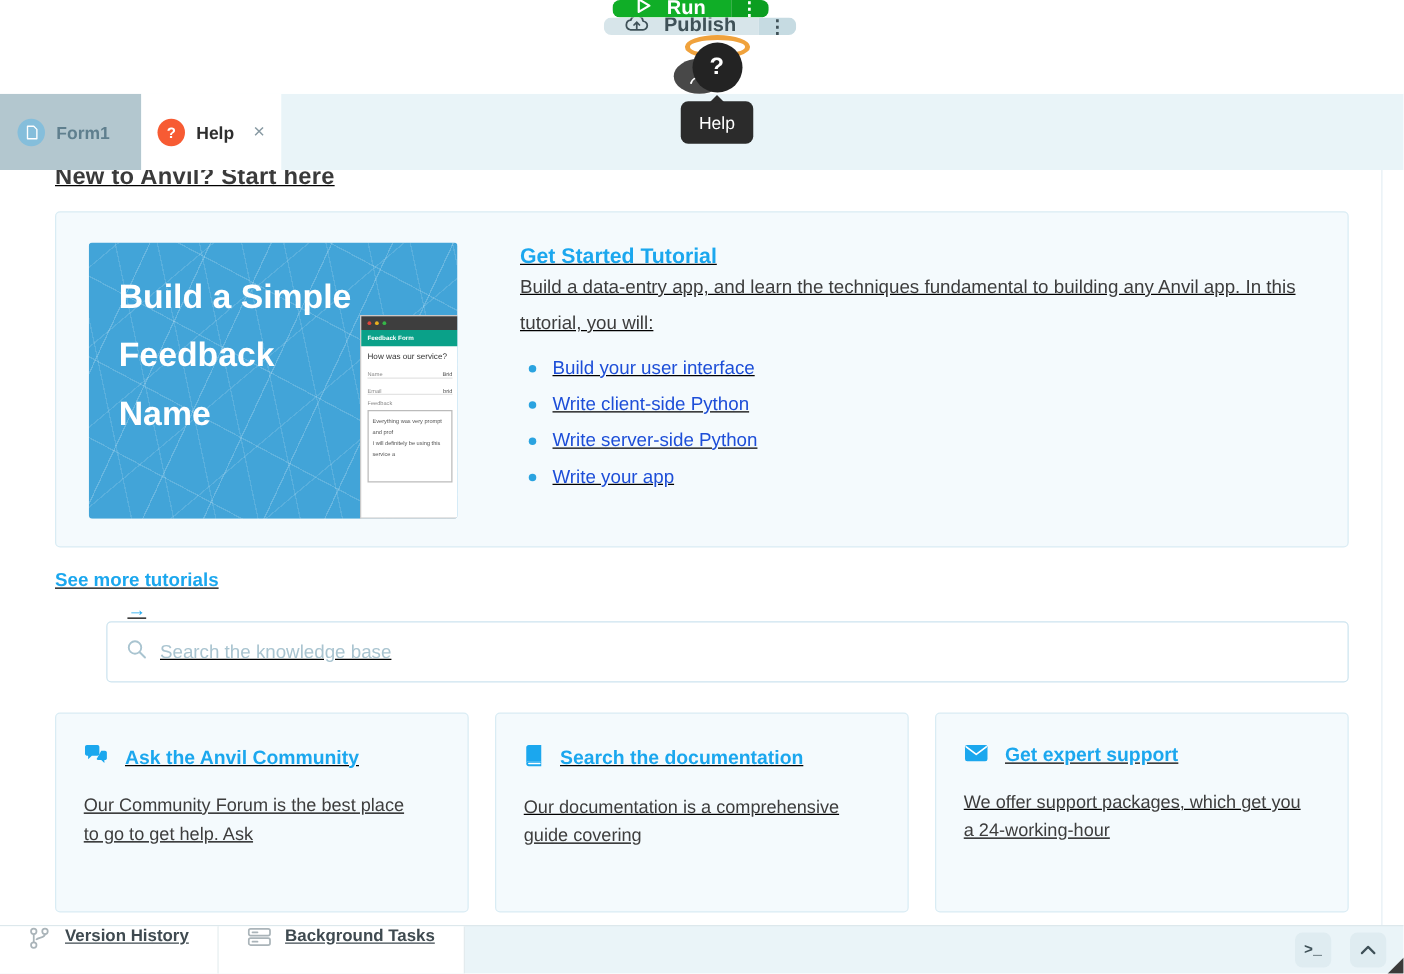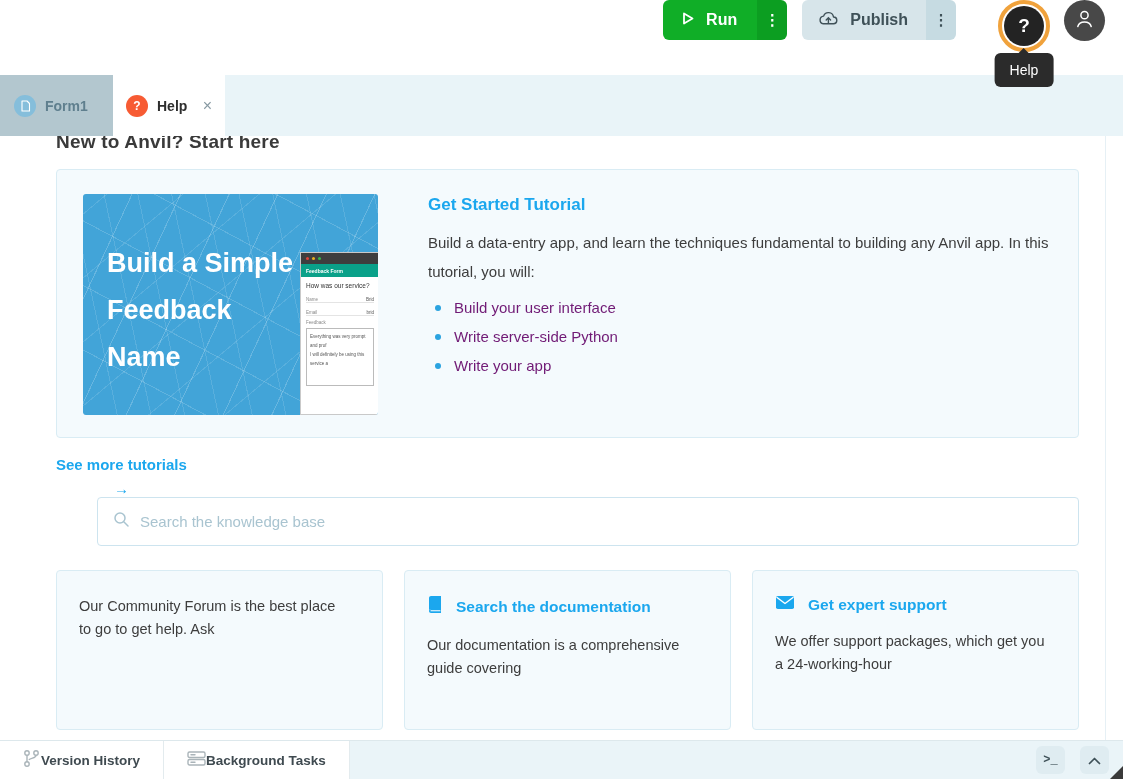--- a/index.html
+++ b/index.html
@@ -4,21 +4,21 @@
 <style>
   * { margin:0; padding:0; box-sizing:border-box; }
   html,body { background:#fff; }
   #page {
     position:relative; width:1123px; height:779px; overflow:hidden;
     background:#fff; font-family:"Liberation Sans", sans-serif;
   }
 
   
   .topbar { position:absolute; top:0; left:0; right:0; height:75px; background:#fff;
-            display:flex; justify-content:flex-end; padding-right:18px; z-index:10; }
+            display:flex; align-items:center; justify-content:flex-end; padding-right:18px; z-index:10;flex-direction:column; }
   .run-btn { display:flex; height:40px; border-radius:6px; overflow:hidden; cursor:pointer; }
   .run-main { background:#10ae27; color:#fff; display:flex; align-items:center; gap:11px;
               padding:0 20px 0 18px; font-weight:bold; font-size:16px; }
   .run-dots { background:#0c9e21; width:30px; display:flex; align-items:center; justify-content:center;
               color:#fff; font-size:15px; font-weight:bold; }
   .pub-btn { display:flex; height:40px; border-radius:6px; overflow:hidden; cursor:pointer; margin-left:15px; }
   .pub-main { background:#d7e5ea; color:#3f5158; display:flex; align-items:center; gap:11px;
               padding:0 18px 0 16px; font-weight:bold; font-size:16px; }
   .pub-dots { background:#c6dbe2; width:30px; display:flex; align-items:center; justify-content:center;
               color:#3f5158; font-size:15px; font-weight:bold; }
@@ -45,59 +45,59 @@
                   display:flex; align-items:center; justify-content:center; }
   .tab-help { width:112px; background:#fff; padding:0 13px; }
   .tab-help .tab-label { color:#2e2e2e; font-weight:bold; font-size:14px; }
   .tab-icon-help { width:22px; height:22px; border-radius:50%; background:#f75b33; flex-shrink:0;
                    color:#fff; font-size:12px; font-weight:bold;
                    display:flex; align-items:center; justify-content:center; }
   .tab-close { margin-left:auto; color:#8799a2; font-size:16px; cursor:pointer; }
 
   
   .content { position:absolute; top:120px; left:0; right:0; bottom:0; background:#fff;
-             padding:11px 44px 0 56px; overflow:hidden; }
+             padding:11px 44px 0 44px; overflow:hidden;text-decoration:underline; }
   .scroll-gutter { position:absolute; top:120px; right:0; width:18px; bottom:39px;
                    background:#fff; border-left:1px solid #e6f0f5; z-index:4; }
   .h-section { font-size:19px; font-weight:bold; color:#3a3a3a; letter-spacing:.2px; }
   .h1 { margin-bottom:16px; }
 
   .tutorial-card { border:1px solid #d9ecf4; background:#f4fafd; border-radius:4px;
                    height:269px; padding:24px 26px; display:flex; gap:50px; }
   .tut-image { position:relative; width:295px; height:221px; flex-shrink:0; border-radius:3px;
                overflow:hidden; background:#42a4d8;
                background-image:
                  repeating-linear-gradient(115deg, rgba(255,255,255,.20) 0 1px, transparent 1px 44px),
                  repeating-linear-gradient(28deg,  rgba(255,255,255,.16) 0 1px, transparent 1px 57px),
                  repeating-linear-gradient(78deg,  rgba(255,255,255,.12) 0 1px, transparent 1px 33px),
                  repeating-linear-gradient(-40deg, rgba(255,255,255,.12) 0 1px, transparent 1px 49px); }
   .tut-image-title { position:absolute; left:24px; top:20px; color:#fff; font-weight:bold;
-                     font-size:27px; line-height:47px;margin-top:26px; }
+                     font-size:27px; line-height:47px; }
   .mini-window { position:absolute; right:0; top:58px; bottom:0; width:78px; background:#fff;
                  border:1px solid #c9c9c9; border-right:none; }
   .mw-header { height:11px; background:#3e3e3e; display:flex; align-items:center; gap:3px; padding-left:5px; }
   .mw-dot { width:3px; height:3px; border-radius:50%; }
   .mw-dot.r { background:#e0443a; } .mw-dot.y { background:#e8b01f; } .mw-dot.g { background:#35b748; }
   .mw-titlebar { height:13px; background:#0aa189; color:#fff; font-size:5px; font-weight:bold;
                  display:flex; align-items:center; padding-left:5px; }
   .mw-body { padding:5px 4px 0 5px; }
   .mw-h { font-size:6.5px; color:#333; margin-bottom:5px; }
   .mw-row { display:flex; justify-content:space-between; align-items:flex-end;
             border-bottom:1px solid #e4e4e4; height:9px; margin-bottom:4px; }
   .mw-label { font-size:4.5px; color:#8a8a8a; }
   .mw-val { font-size:4.5px; color:#555; }
   .mw-fb-label { font-size:4.5px; color:#8a8a8a; margin-bottom:3px; }
   .mw-textarea { border:1px solid #bbb; height:58px; padding:3px; }
   .mw-textarea div { font-size:4.5px; color:#555; line-height:9px; }
 
   .tut-text { padding-top:1px; }
-  .tut-title { color:#1ba7ee; font-size:17px; font-weight:bold; margin-bottom:13px; }
+  .tut-title { color:#1ba7ee; font-size:17px; font-weight:bold; margin-bottom:0; }
   .tut-desc { font-size:15px; color:#3d3d3d; line-height:29px; max-width:632px; margin-bottom:7px; }
   .bullet { display:flex; align-items:center; gap:13px; height:29px; font-size:15px;
-            color:#701a75; padding-left:7px; }
+            color:#1d4ed8; padding-left:7px; }
   .bullet-dot { width:6px; height:6px; border-radius:50%; background:#2aa3e0; flex-shrink:0; }
 
   .see-more { margin-top:18px; display:flex; align-items:center; gap:7px; color:#1ba7ee;
               font-size:15px; font-weight:bold; cursor:pointer; width:max-content;flex-direction:column; }
   .h2 { margin-top:60px; margin-bottom:17px; }
 
   .search-box { border:1px solid #cde4ef; border-radius:4px; height:49px; background:#fff;
                 display:flex; align-items:center; gap:10px; padding:0 15px;margin-left:41px; }
   .search-box input { border:none; outline:none; flex:1; font-size:15px; color:#4a626e;
                       font-family:"Liberation Sans", sans-serif; background:transparent; }
@@ -106,23 +106,23 @@
   .cards-row { display:flex; gap:21px; margin-top:24px; }
   .help-card { flex:1; border:1px solid #d9ecf4; background:#f4fafd; border-radius:4px;
                padding:24px 22px; height:160px; }
   .hc-title { display:flex; align-items:center; gap:13px; color:#1ba7ee; font-size:15.5px;
               font-weight:bold; margin-bottom:16px; cursor:pointer; }
   .hc-body { font-size:14.5px; color:#3d3d3d; line-height:23px; max-width:272px; }
 
   
   .bottombar { position:absolute; left:0; right:0; bottom:0; height:39px; background:#eaf4f8;
                border-top:1px solid #dde8ec; display:flex; align-items:stretch; z-index:20; }
-  .bb-btn { background:#fff; display:flex; align-items:center; padding:0 23px;
+  .bb-btn { background:#fff; display:flex; gap:11px; padding:0 23px;
             border-right:1px solid #e3ebee; font-size:13.5px; font-weight:bold; color:#3f4a50;
-            cursor:pointer; }
+            cursor:pointer;text-decoration:underline; }
   .bb-right { margin-left:auto; display:flex; align-items:center; gap:15px; padding-right:14px; }
   .bb-sq { width:29px; height:28px; background:#dfecf1; border-radius:6px; display:flex;
            align-items:center; justify-content:center; cursor:pointer; color:#3f5158; }
   .bb-term { font-family:"Liberation Mono", monospace; font-size:12px; font-weight:bold; }
   .corner-grip { position:absolute; right:0; bottom:0; width:0; height:0; z-index:30;
                  border-left:13px solid transparent; border-bottom:13px solid #3a3a3a; }
 </style>
 </head>
 <body>
 
@@ -232,20 +232,24 @@
       <div class="tut-text">
         <div class="tut-title">Get Started Tutorial</div>
         <div class="tut-desc">Build a data-entry app, and learn the techniques fundamental to building any Anvil app. In this tutorial, you will:</div>
         <div>
           <div class="bullet">
               <span class="bullet-dot"></span>
               <span>Build your user interface</span>
             </div>
           <div class="bullet">
               <span class="bullet-dot"></span>
+              <span>Write client-side Python</span>
+            </div>
+          <div class="bullet">
+              <span class="bullet-dot"></span>
               <span>Write server-side Python</span>
             </div>
           <div class="bullet">
               <span class="bullet-dot"></span>
               <span>Write your app</span>
             </div>
         </div>
       </div>
     </div>
 
@@ -260,20 +264,29 @@
         <svg width="17" height="17" viewBox="0 0 17 17">
             <circle cx="7" cy="7" r="5" fill="none" stroke="#a9c4d0" stroke-width="1.5"></circle>
             <path d="M11 11 L15 15" stroke="#a9c4d0" stroke-width="1.5" stroke-linecap="round"></path>
           </svg>
       </span>
       <input type="text" placeholder="Search the knowledge base" style="">
     </div>
 
     <div class="cards-row">
       <div class="help-card">
+        <div class="hc-title">
+          <span>
+            <svg width="20" height="18" viewBox="0 0 20 18">
+                <path d="M1 2.5 C1 1.7 1.7 1 2.5 1 H11 C11.8 1 12.5 1.7 12.5 2.5 V8 C12.5 8.8 11.8 9.5 11 9.5 H6.5 L3.5 12.3 V9.5 H2.5 C1.7 9.5 1 8.8 1 8 Z" fill="#1ba7ee"></path>
+                <path d="M14 5.5 H17 C17.8 5.5 18.5 6.2 18.5 7 V11.5 C18.5 12.3 17.8 13 17 13 H16.5 V15.3 L14 13 H11.5 C10.9 13 10.5 12.7 10.3 12.2" fill="#1ba7ee"></path>
+              </svg>
+          </span>
+          <span>Ask the Anvil Community</span>
+        </div>
         <div class="hc-body">Our Community Forum is the best place to go to get help. Ask</div>
       </div>
       <div class="help-card">
         <div class="hc-title">
           <span>
             <svg width="16" height="19" viewBox="0 0 16 19">
                 <path d="M2 3 C2 1.9 2.9 1 4 1 H14 V14 H4 C2.9 14 2 14.9 2 16 Z" fill="#1ba7ee"></path>
                 <path d="M2 16 C2 14.9 2.9 14 4 14 H14 V18 H4 C2.9 18 2 17.1 2 16 Z" fill="#1ba7ee"></path>
                 <path d="M4 15.8 H13" stroke="#fff" stroke-width="1.1" stroke-linecap="round"></path>
               </svg>

